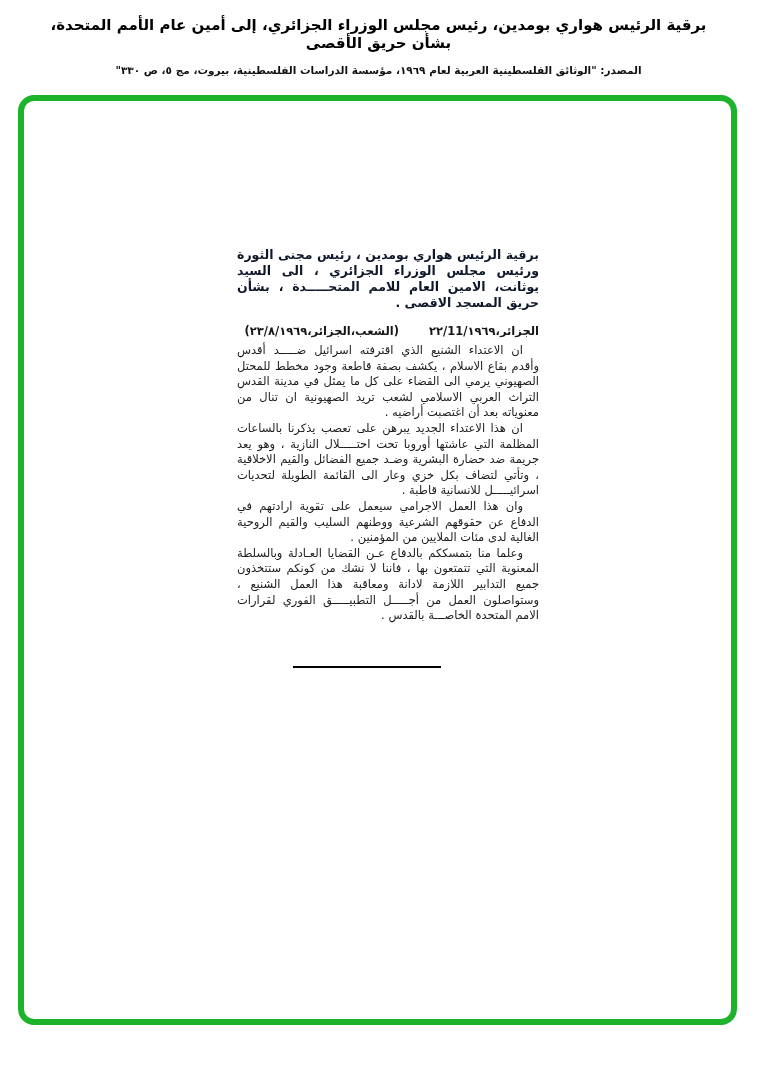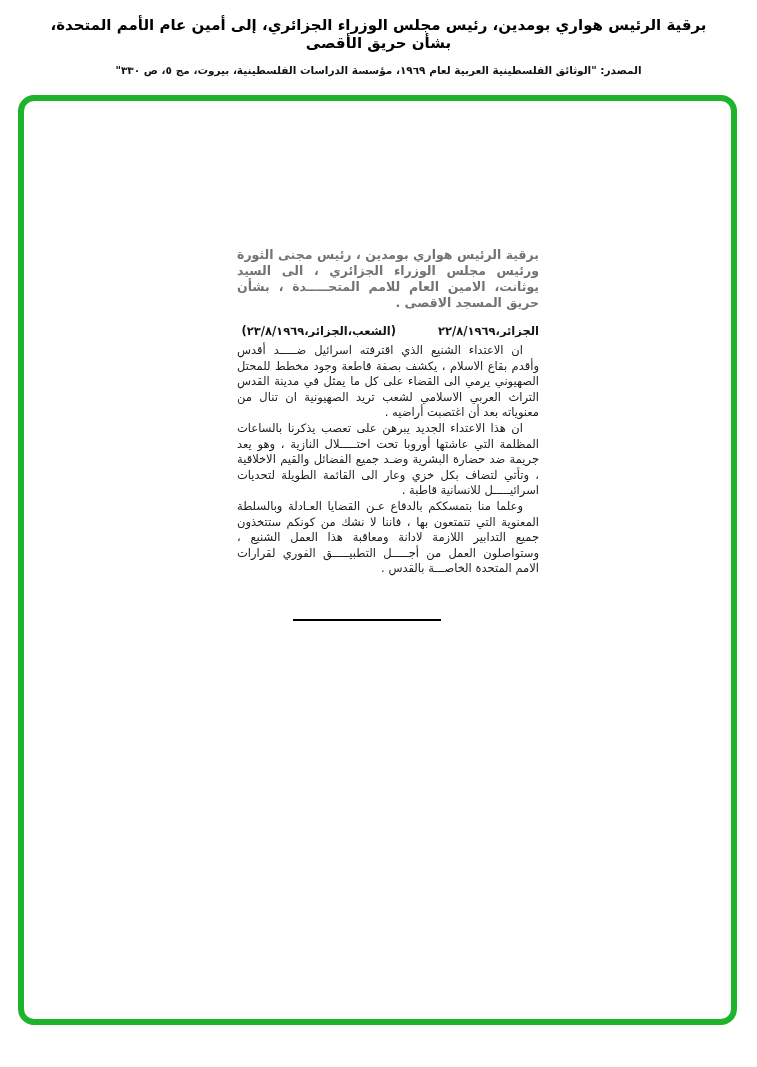--- a/index.html
+++ b/index.html
@@ -48,31 +48,31 @@
     right: 192px;
     width: 302px;
     direction: rtl;
     color: #1b1b1b;
   }
   .doc-heading {
     font-size: 12.5px;
     font-weight: bold;
     line-height: 16px;
     text-align: justify;
-    color: #737373;
+    color: #0f172a;
   }
   .doc-dateline {
     margin-top: 13px;
     font-size: 11.5px;
     font-weight: bold;
     white-space: nowrap;
     color: #161616;
   }
   .doc-dateline .pub {
-    margin-right: 38px;
+    margin-right: 26px;
   }
   .doc-body {
     margin-top: 5px;
     font-size: 11.5px;
     line-height: 15.6px;
     text-align: justify;
   }
   .doc-body p {
     text-indent: 16px;
     margin: 0;
@@ -90,23 +90,24 @@
 
 <header class="page-header">
   <div class="page-title">برقية الرئيس هواري بومدين، رئيس مجلس الوزراء الجزائري، إلى أمين عام الأمم المتحدة، بشأن حريق الأقصى</div>
   <div class="page-source">المصدر: "الوثائق الفلسطينية العربية لعام ١٩٦٩، مؤسسة الدراسات الفلسطينية، بيروت، مج ٥، ص ٣٣٠"</div>
 </header>
 
 <div class="green-frame" style="border-color: rgb(29, 179, 42);">
   <div class="doc">
     <div class="doc-heading">برقية الرئيس هواري بومدين ، رئيس مجنى الثورة ورئيس مجلس الوزراء الجزائري ، الى السيد يوثانت، الامين العام للامم المتحـــــدة ، بشأن حريق المسجد الاقصى .</div>
     <div class="doc-dateline">
-      <span class="place">الجزائر،٢٢/٨/١٩٦٩</span>
+      <span class="place">الجزائر،٢٢/11/١٩٦٩</span>
       <span class="pub">(الشعب،الجزائر،٢٣/٨/١٩٦٩)</span>
     </div>
     <div class="doc-body">
       <p>ان الاعتداء الشنيع الذي اقترفته اسرائيل ضـــــد أقدس وأقدم بقاع الاسلام ، يكشف بصفة قاطعة وجود مخطط للمحتل الصهيوني يرمي الى القضاء على كل ما يمثل في مدينة القدس التراث العربي الاسلامي لشعب تريد الصهيونية ان تنال من معنوياته بعد أن اغتصبت أراضيه .</p>
       <p>ان هذا الاعتداء الجديد يبرهن على تعصب يذكرنا بالساعات المظلمة التي عاشتها أوروبا تحت احتـــــلال النازية ، وهو يعد جريمة ضد حضارة البشرية وضـد جميع الفضائل والقيم الاخلاقية ، وتأتي لتضاف بكل خزي وعار الى القائمة الطويلة لتحديات اسرائيـــــل للانسانية قاطبة .</p>
+      <p>وان هذا العمل الاجرامي سيعمل على تقوية ارادتهم في الدفاع عن حقوقهم الشرعية ووطنهم السليب والقيم الروحية الغالية لدى مئات الملايين من المؤمنين .</p>
       <p>وعلما منا بتمسككم بالدفاع عـن القضايا العـادلة وبالسلطة المعنوية التي تتمتعون بها ، فاننا لا نشك من كونكم ستتخذون جميع التدابير اللازمة لادانة ومعاقبة هذا العمل الشنيع ، وستواصلون العمل من أجـــــل التطبيـــــق الفوري لقرارات الامم المتحدة الخاصـــة بالقدس .</p>
     </div>
     <div class="doc-rule"></div>
   </div>
 </div>
 
 </body></html>

